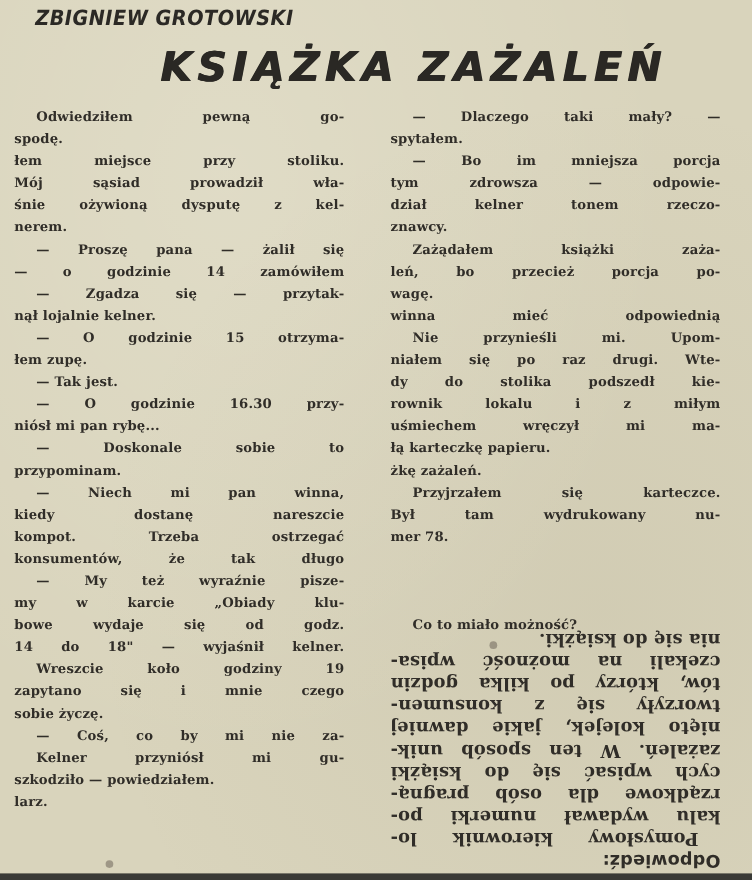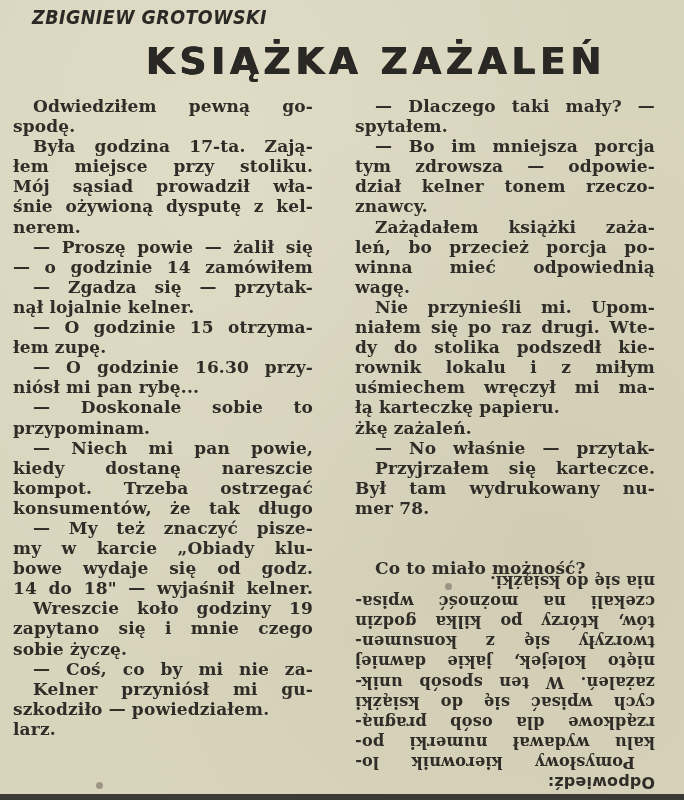--- a/index.html
+++ b/index.html
@@ -47,25 +47,26 @@
     .title {
       position: absolute;
       left: 146px;
       top: 40px;
       font-family: "DejaVu Sans", "Liberation Sans", sans-serif;
       font-weight: bold;
       font-size: 37px;
       letter-spacing: 5px;
       color: #2a2824;
       text-shadow: 0.6px 0 0 #2a2824, -0.6px 0 0 #2a2824;
+      font-style: italic;
     }
     .column {
       position: absolute;
       font-family: "DejaVu Serif", "Liberation Serif", serif;
-      font-size: 17px;
+      font-size: 12px;
       line-height: 20.1px;
       color: #302d28;
       text-align: justify;
       font-weight: bold;
       letter-spacing: 0.15px;
     }
     .col-left {
       left: 13px;
       top: 96px;
       width: 300px;
@@ -124,40 +125,40 @@
 <body>
 
 <div class="page">
 
   <div class="author">ZBIGNIEW GROTOWSKI</div>
   <div class="title">KSIĄŻKA ZAŻALEŃ</div>
 
   <div class="column col-left" id="col-left">
       <span class="line indent">Odwiedziłem pewną go-</span>
       <span class="line last">spodę.</span>
-      <span class="line indent">Była godzina 17-ta. Zają-</span>
       <span class="line">łem miejsce przy stoliku.</span>
       <span class="line">Mój sąsiad prowadził wła-</span>
       <span class="line">śnie ożywioną dysputę z kel-</span>
       <span class="line last">nerem.</span>
-      <span class="line indent">— Proszę powie — żalił się</span>
+      <span class="line indent">— Proszę pana — żalił się</span>
       <span class="line">— o godzinie 14 zamówiłem</span>
       <span class="line indent">— Zgadza się — przytak-</span>
       <span class="line last">nął lojalnie kelner.</span>
       <span class="line indent">— O godzinie 15 otrzyma-</span>
       <span class="line last">łem zupę.</span>
+      <span class="line indent last">— Tak jest.</span>
       <span class="line indent">— O godzinie 16.30 przy-</span>
       <span class="line last">niósł mi pan rybę...</span>
       <span class="line indent">— Doskonale sobie to</span>
       <span class="line last">przypominam.</span>
-      <span class="line indent">— Niech mi pan powie,</span>
+      <span class="line indent">— Niech mi pan winna,</span>
       <span class="line">kiedy dostanę nareszcie</span>
       <span class="line">kompot. Trzeba ostrzegać</span>
       <span class="line">konsumentów, że tak długo</span>
-      <span class="line indent">— My też znaczyć pisze-</span>
+      <span class="line indent">— My też wyraźnie pisze-</span>
       <span class="line">my w karcie „Obiady klu-</span>
       <span class="line">bowe wydaje się od godz.</span>
       <span class="line">14 do 18" — wyjaśnił kelner.</span>
       <span class="line indent">Wreszcie koło godziny 19</span>
       <span class="line">zapytano się i mnie czego</span>
       <span class="line last">sobie życzę.</span>
       <span class="line indent">— Coś, co by mi nie za-</span>
       <span class="line indent">Kelner przyniósł mi gu-</span>
       <span class="line last">szkodziło — powiedziałem.</span>
       <span class="line last">larz.</span>
@@ -165,30 +166,29 @@
 
   <div class="column col-right" id="col-right">
       <span class="line indent">— Dlaczego taki mały? —</span>
       <span class="line last">spytałem.</span>
       <span class="line indent">— Bo im mniejsza porcja</span>
       <span class="line">tym zdrowsza — odpowie-</span>
       <span class="line">dział kelner tonem rzeczo-</span>
       <span class="line last">znawcy.</span>
       <span class="line indent">Zażądałem książki zaża-</span>
       <span class="line">leń, bo przecież porcja po-</span>
+      <span class="line last">wagę.</span>
       <span class="line">winna mieć odpowiednią</span>
-      <span class="line last">wagę.</span>
       <span class="line indent">Nie przynieśli mi. Upom-</span>
       <span class="line">niałem się po raz drugi. Wte-</span>
       <span class="line">dy do stolika podszedł kie-</span>
       <span class="line">rownik lokalu i z miłym</span>
       <span class="line">uśmiechem wręczył mi ma-</span>
       <span class="line last">łą karteczkę papieru.</span>
       <span class="line last">żkę zażaleń.</span>
-      <span class="line indent">— No właśnie — przytak-</span>
       <span class="line indent">Przyjrzałem się karteczce.</span>
       <span class="line">Był tam wydrukowany nu-</span>
       <span class="line last">mer 78.</span>
     </div>
 
   <div class="column col-right" style="top:558px;">
     <span class="line last question">Co to miało możność?</span>
   </div>
 
   <div class="answer-block">

